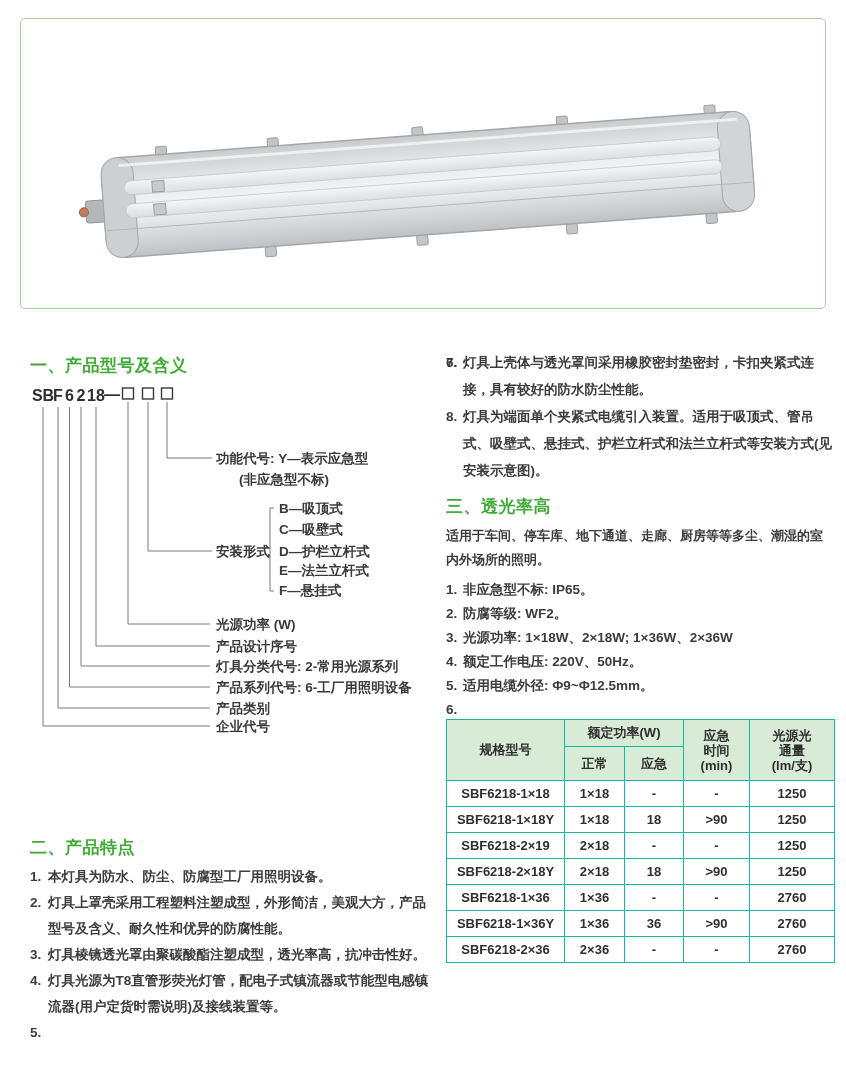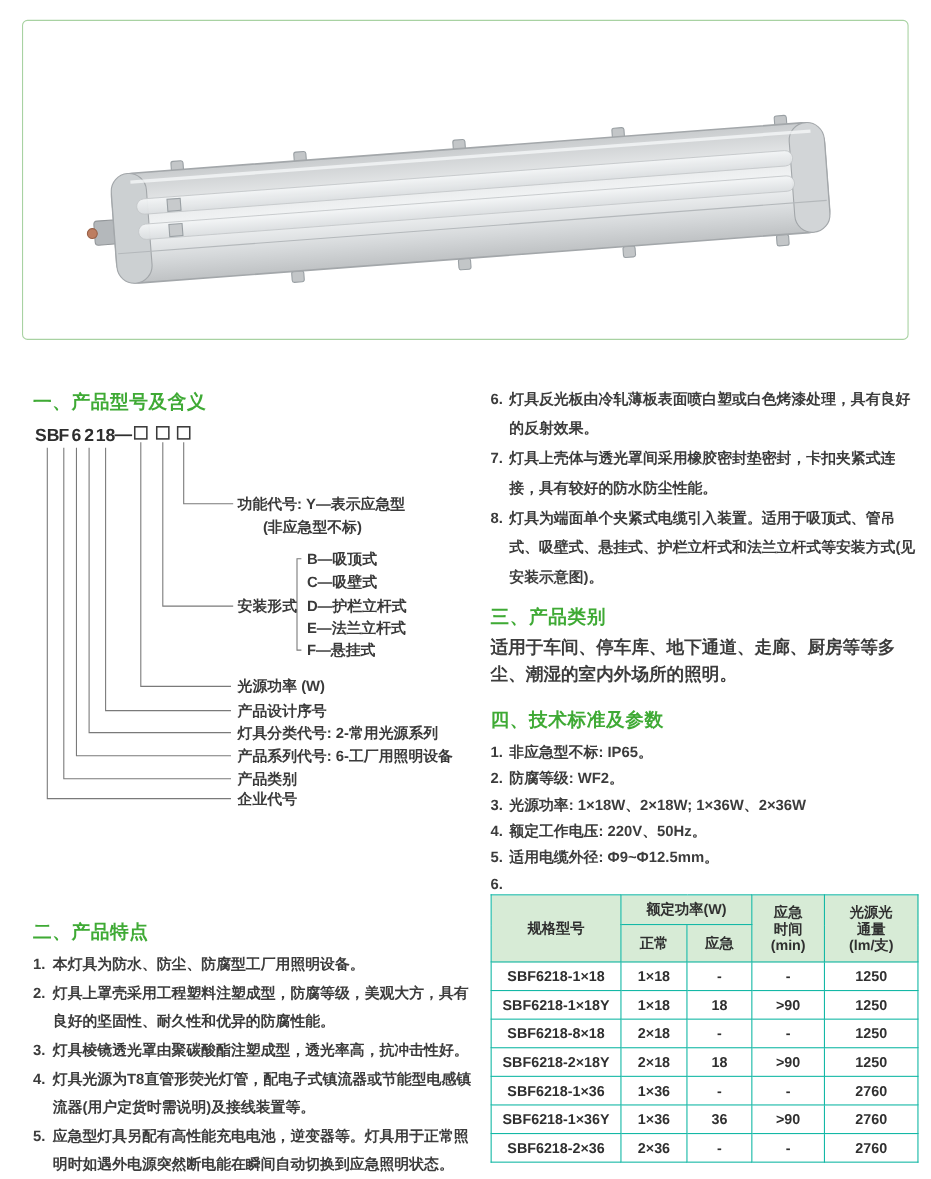--- a/index.html
+++ b/index.html
@@ -28,21 +28,21 @@
   .feat-list{position:absolute;}
   .feat{position:relative;padding-left:18px;font-size:13.5px;font-weight:bold;
         line-height:26px;color:#3c3c3c;}
   .feat .num{position:absolute;left:0;}
   #features-left{left:30px;top:864px;width:402px;}
 
   
   .col-right{position:absolute;left:446px;top:349px;width:386px;}
   .col-right .feat{line-height:27px;padding-left:17px;}
   .col-right .sec-title{margin:11px 0 6px;}
-  .scope-text{font-size:16px;font-weight:bold;line-height:24px;margin:2px 0 0;color:#3c3c3c;}
+  .scope-text{font-size:13px;font-weight:bold;line-height:24px;margin:2px 0 0;color:#3c3c3c;}
   .spec-list{margin-top:6px;}
   .spec-list .feat{line-height:24px;}
 
   
   .spec-table{border-collapse:collapse;margin-top:21px;width:388px;table-layout:fixed;}
   .spec-table th,.spec-table td{border:1px solid #14b8a6;font-size:13px;font-weight:bold;
       text-align:center;vertical-align:middle;padding:0;color:#2f2f2f;}
   .spec-table thead th{background:#d7ebd6;}
   .spec-table .hr1 th{height:26px;}
   .spec-table .hr2 th{height:33px;}
@@ -150,55 +150,52 @@
 
   <h2 class="sec-title abs" style="left:30px;top:836px;text-align:center;">二、产品特点</h2>
 
   <div class="feat-list" id="features-left">
     <div class="feat">
       <span class="num">1.</span>
       <span>本灯具为防水、防尘、防腐型工厂用照明设备。</span>
     </div>
     <div class="feat">
       <span class="num">2.</span>
-      <span>灯具上罩壳采用工程塑料注塑成型，防腐等级，美观大方，具有良好的坚固性、耐久性和优异的防腐性能。</span>
+      <span>灯具上罩壳采用工程塑料注塑成型，外形简洁，美观大方，产品型号及含义、耐久性和优异的防腐性能。</span>
     </div>
     <div class="feat">
       <span class="num">3.</span>
       <span>灯具棱镜透光罩由聚碳酸酯注塑成型，透光率高，抗冲击性好。</span>
     </div>
     <div class="feat">
       <span class="num">4.</span>
       <span>灯具光源为T8直管形荧光灯管，配电子式镇流器或节能型电感镇流器(用户定货时需说明)及接线装置等。</span>
     </div>
     <div class="feat">
       <span class="num">5.</span>
-      <span>应急型灯具另配有高性能充电电池，逆变器等。灯具用于正常照明时如遇外电源突然断电能在瞬间自动切换到应急照明状态。</span>
     </div>
   </div>
 
   <div class="col-right">
 
     <div class="feat">
       <span class="num">6.</span>
-      <span>灯具反光板由冷轧薄板表面喷白塑或白色烤漆处理，具有良好的反射效果。</span>
     </div>
     <div class="feat">
       <span class="num">7.</span>
       <span>灯具上壳体与透光罩间采用橡胶密封垫密封，卡扣夹紧式连接，具有较好的防水防尘性能。</span>
     </div>
     <div class="feat">
       <span class="num">8.</span>
       <span>灯具为端面单个夹紧式电缆引入装置。适用于吸顶式、管吊式、吸壁式、悬挂式、护栏立杆式和法兰立杆式等安装方式(见安装示意图)。</span>
     </div>
 
-    <h2 class="sec-title">三、产品类别</h2>
+    <h2 class="sec-title">三、透光率高</h2>
     <p class="scope-text">适用于车间、停车库、地下通道、走廊、厨房等等多尘、潮湿的室内外场所的照明。</p>
 
-    <h2 class="sec-title" style="margin-top:17px;">四、技术标准及参数</h2>
     <div class="spec-list">
       <div class="feat">
         <span class="num">1.</span>
         <span>非应急型不标: IP65。</span>
       </div>
       <div class="feat">
         <span class="num">2.</span>
         <span>防腐等级: WF2。</span>
       </div>
       <div class="feat">
@@ -255,21 +252,21 @@
           <td>1250</td>
         </tr>
         <tr>
           <td>SBF6218-1×18Y</td>
           <td>1×18</td>
           <td>18</td>
           <td>&gt;90</td>
           <td>1250</td>
         </tr>
         <tr>
-          <td>SBF6218-8×18</td>
+          <td>SBF6218-2×19</td>
           <td>2×18</td>
           <td>-</td>
           <td>-</td>
           <td>1250</td>
         </tr>
         <tr>
           <td>SBF6218-2×18Y</td>
           <td>2×18</td>
           <td>18</td>
           <td>&gt;90</td>

